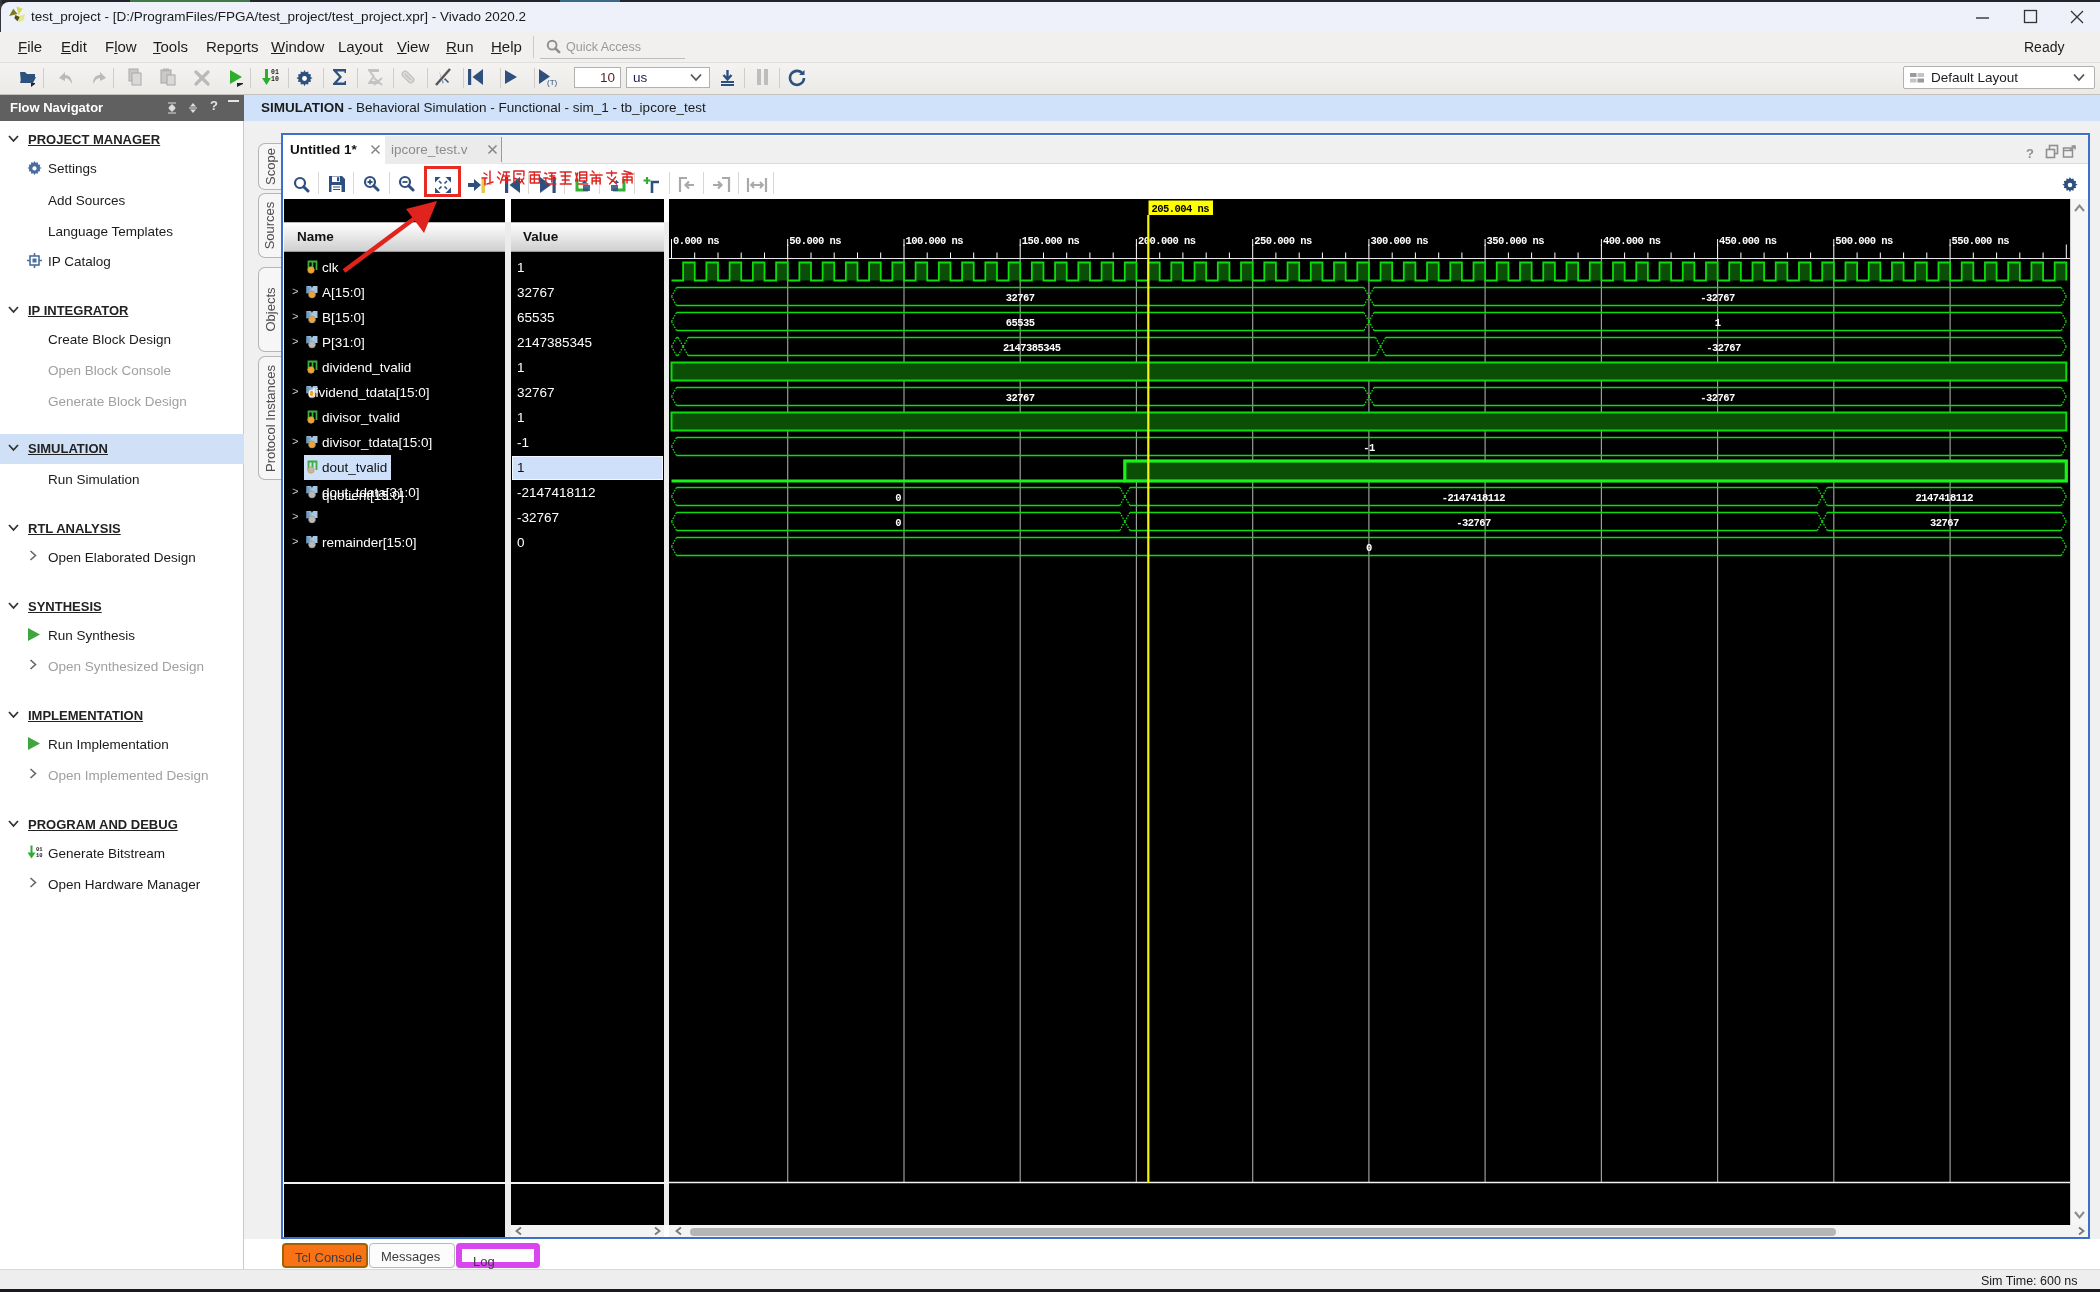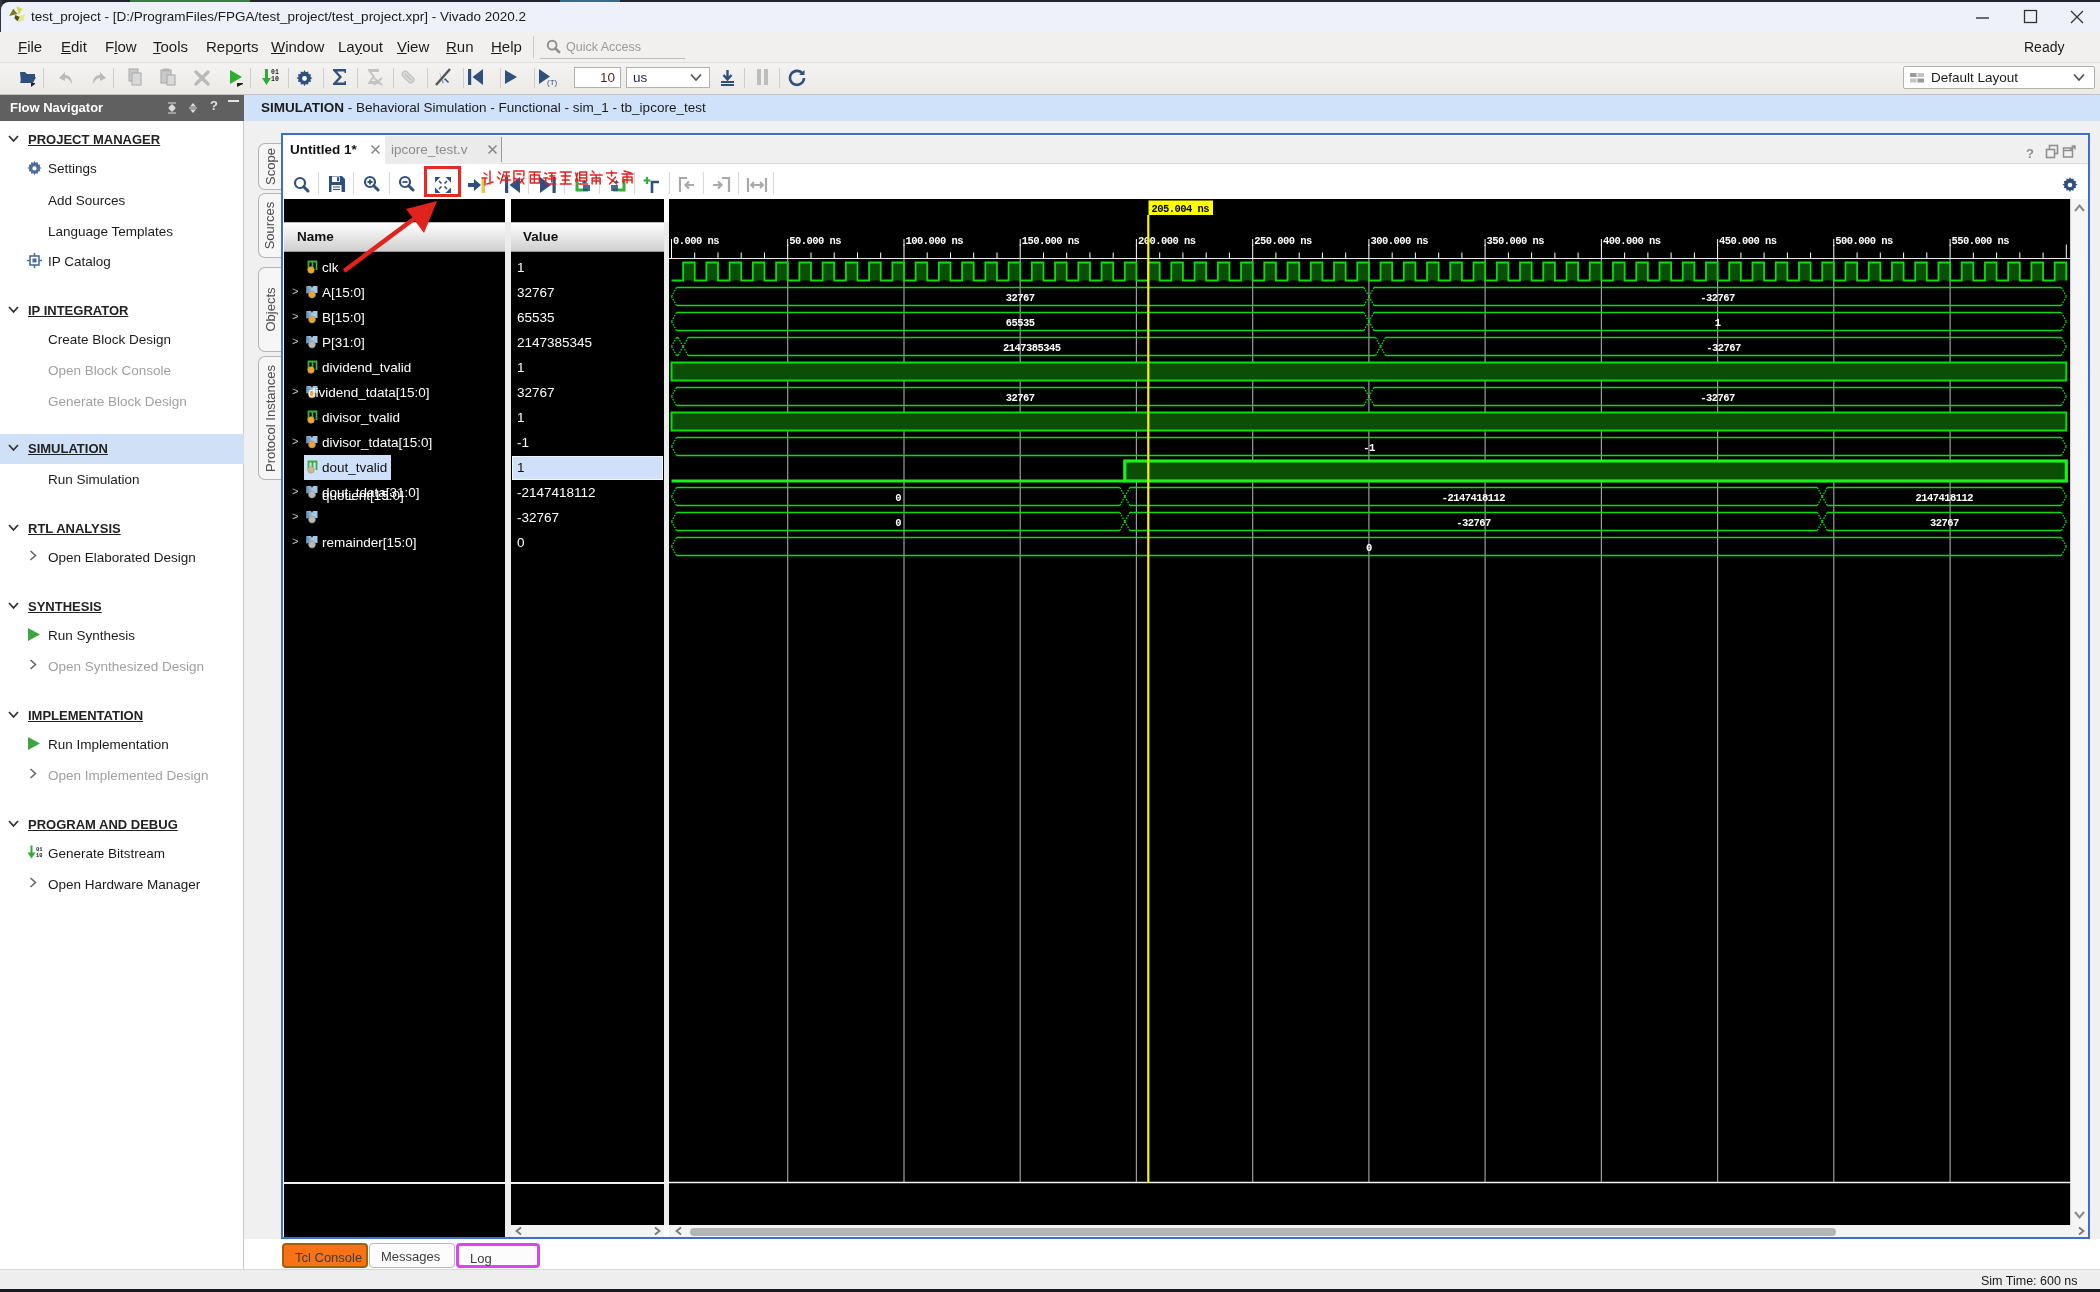--- a/index.html
+++ b/index.html
@@ -776,19 +776,19 @@
 <div class="abs" style="left:669px;top:1225px;width:1419px;height:12px;background:#f3f3f3"></div>
 <svg class="abs" style="left:674px;top:1226px" width="10" height="10" viewBox="0 0 10 10">
     <path d="M7 1.5 L2.5 5 L7 8.5" stroke="#777" stroke-width="1.8" fill="none"></path>
   </svg>
 <svg class="abs" style="left:2076px;top:1226px" width="10" height="10" viewBox="0 0 10 10">
     <path d="M3 1.5 L7.5 5 L3 8.5" stroke="#777" stroke-width="1.8" fill="none"></path>
   </svg>
 <div class="abs" style="left:690px;top:1228px;width:1146px;height:8px;background:#b5b5b5;border-radius:4px"></div>
 <div class="abs" style="left:282px;top:1242.5px;width:86px;height:25.5px;background:#f97316;border:2px solid #a16207;border-radius:4px;color:#3c3c3c;line-height:26px;padding-left:11px;font-size:13px">Tcl Console</div>
 <div class="abs" style="left:369px;top:1242.5px;width:86px;height:25.5px;background:#fcfcfc;border:1px solid #b7b7b7;border-radius:4px;color:#3c3c3c;line-height:26px;padding-left:11px;font-size:13px">Messages</div>
-<div class="abs" style="left:456px;top:1242.5px;width:84px;height:25.5px;background:#fcfcfc;border:3px solid #d946ef;border-radius:4px;color:#3c3c3c;line-height:26px;padding-left:11px;font-size:13px">Log</div>
+<div class="abs" style="left:456px;top:1242.5px;width:84px;height:25.5px;background:#fcfcfc;border:6px solid #d946ef;border-radius:4px;color:#3c3c3c;line-height:26px;padding-left:11px;font-size:13px">Log</div>
 <div class="abs" style="left:0;top:1269px;width:2100px;height:20px;background:#efeeee;border-top:1px solid #d8d8d8"></div>
 <div class="abs" style="left:1981px;top:1271px;height:20px;line-height:20px;font-size:12.5px;color:#1a1a1a">Sim Time: 600 ns</div>
 <div class="abs" style="left:0;top:1289px;width:2100px;height:3px;background:#191923"></div>
 <svg class="abs" style="left:338px;top:195px" width="105" height="80" viewBox="0 0 105 80">
     <path d="M6 76 L77 23" stroke="#e0231d" stroke-width="4.5"></path>
     <path d="M99 6 L68 14 L86 38 Z" fill="#e0231d"></path>
   </svg>
 </body></html>

